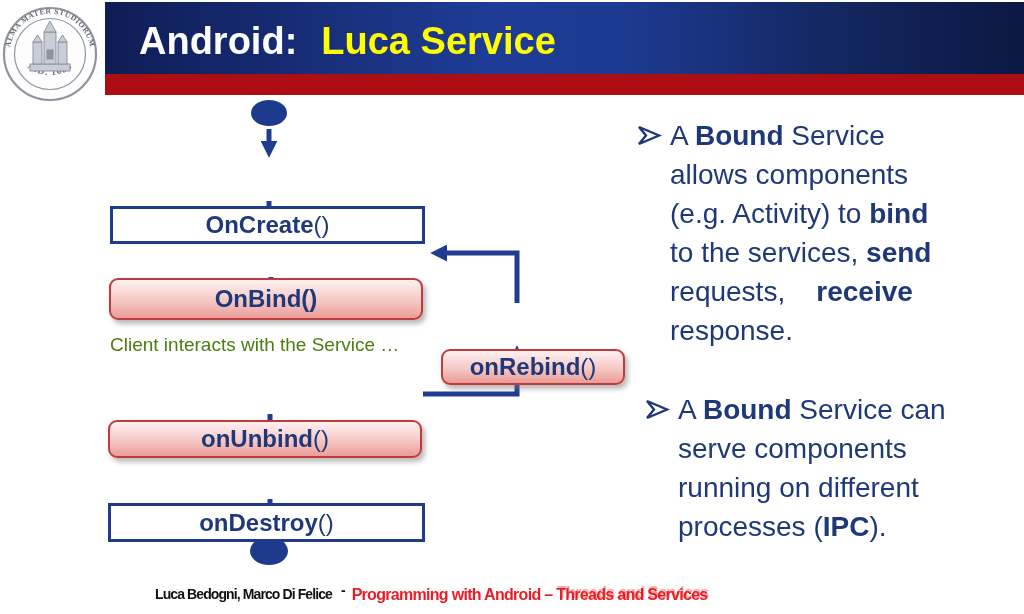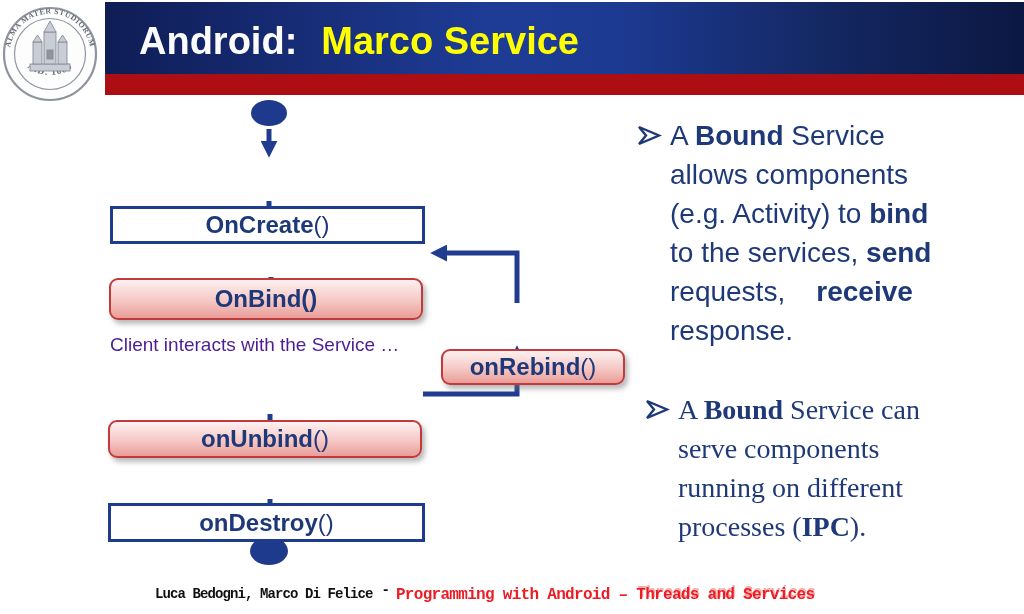--- a/index.html
+++ b/index.html
@@ -24,30 +24,30 @@
     font-size:24px;color:#1e3878;box-sizing:border-box;margin-top:45px;
   }
   .node span{white-space:pre;}
   .box-blue{background:#ffffff;border:3px solid #1f3c8c;}
   .box-pink{
     background:linear-gradient(180deg,#fdf1f1 0%,#f5c8c5 55%,#ea9d98 100%);
     border:2px solid #c13a3c;border-radius:9px;
     box-shadow:3px 4px 5px rgba(120,120,120,0.5);
   }
   .bld{font-weight:700;}
-  .client-note{position:absolute;left:110px;top:334px;font-size:19px;color:#4c1d95;white-space:nowrap;}
+  .client-note{position:absolute;left:110px;top:334px;font-size:19px;color:#4d7c0f;white-space:nowrap;}
   
   .bullets{position:absolute;left:636px;top:116px;width:384px;color:#1e3878;}
   .bullet{display:flex;align-items:flex-start;}
-  .bullet + .bullet{margin-top:40px;padding-left:8px;font-family:Liberation Serif, serif;}
+  .bullet + .bullet{margin-top:40px;padding-left:8px;}
   .b-glyph{flex:0 0 auto;margin:8px 8px 0 0;}
   .b-text{font-size:28px;line-height:39px;}
   .b-text .txt-line{white-space:nowrap;}
   
-  .footer{position:absolute;left:155px;top:586px;display:flex;align-items:flex-start;font-family:Liberation Mono, monospace;}
+  .footer{position:absolute;left:155px;top:586px;display:flex;align-items:flex-start;}
   .f-authors{font-size:14px;font-weight:700;color:#101010;letter-spacing:-0.9px;white-space:pre;}
   .f-dash{font-size:14px;font-weight:700;color:#101010;position:relative;top:-4px;margin:0 6px 0 9px;}
   .f-red{font-size:16px;font-weight:700;color:#ed1c24;letter-spacing:-0.7px;white-space:pre;}
   .f-red .ghost{text-shadow:1px -2px 0 rgba(244,96,96,0.55);}
 </style>
 </head>
 <body>
 
 <div class="slide">
 
@@ -70,21 +70,21 @@
         <rect x="58" y="42" width="9" height="22"></rect>
         <polygon points="58,42 67,42 62.5,35"></polygon>
         <rect x="44" y="32" width="12" height="32"></rect>
         <polygon points="44,32 56,32 50,21"></polygon>
         <rect x="47" y="50" width="6" height="9" fill="#8f949e"></rect>
       </g>
     </svg>
   </div>
   <div class="banner">
     <span class="t-prefix">Android:</span>
-    <span class="t-high">Marco Service</span>
+    <span class="t-high">Luca Service</span>
   </div>
   <div class="red-stripe"></div>
 
   <svg class="connectors" width="1024" height="614" viewBox="0 0 1024 614">
     <defs>
       <marker id="ah" viewBox="0 0 10 10" refX="6" refY="5" markerWidth="3.4" markerHeight="3.4" orient="auto">
         <path d="M0,0 L10,5 L0,10 Z" fill="#203c90"></path>
       </marker>
     </defs>
     <ellipse cx="269" cy="113" rx="18" ry="13" fill="#1e3a8c"></ellipse>

